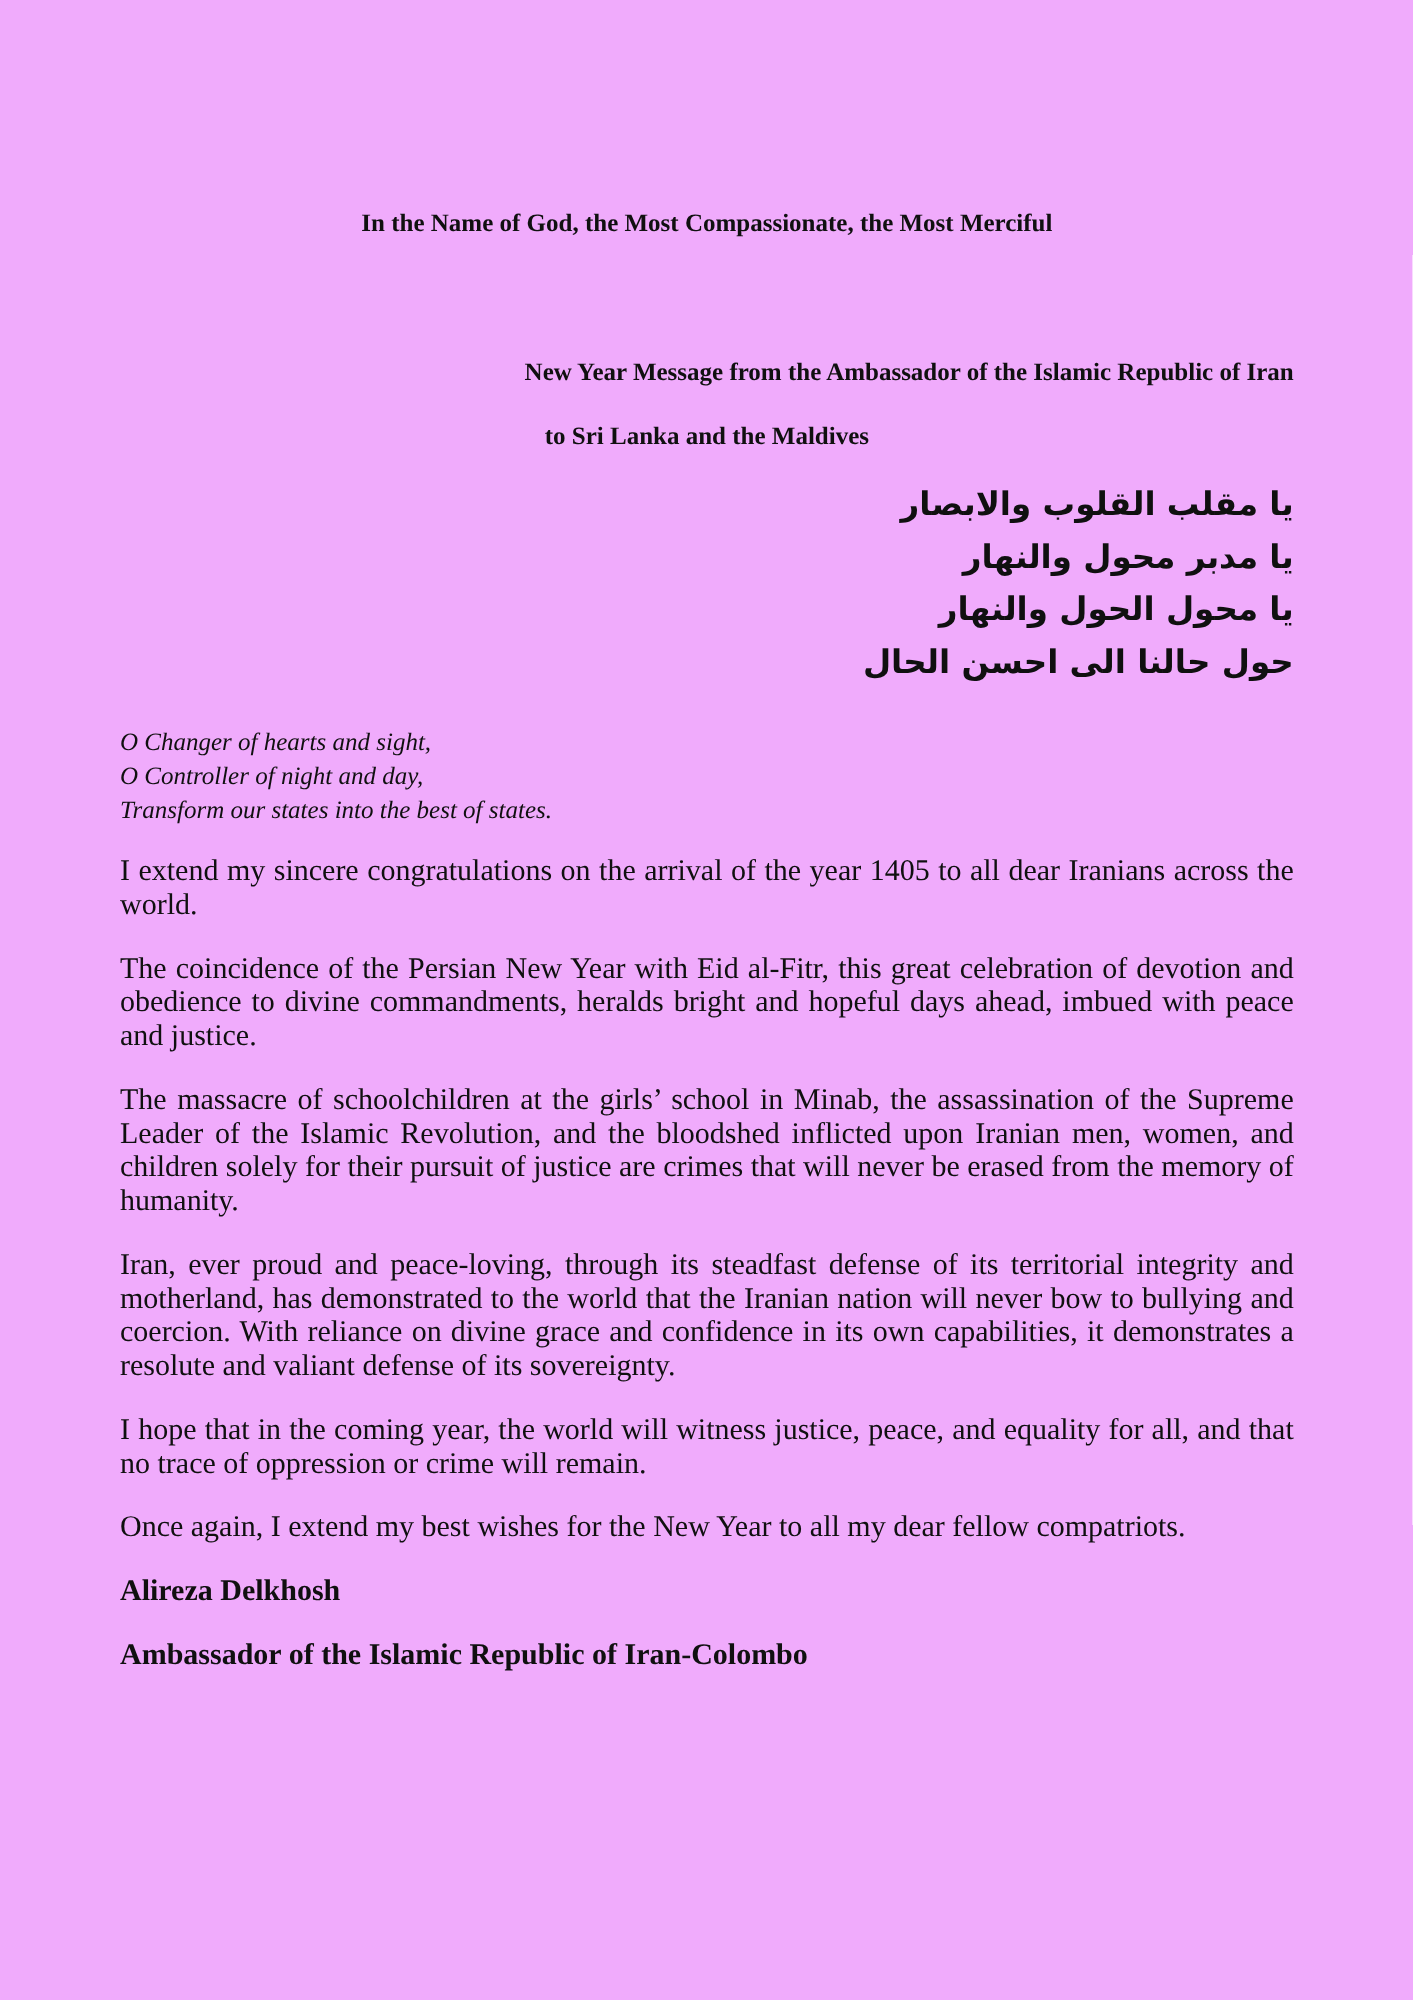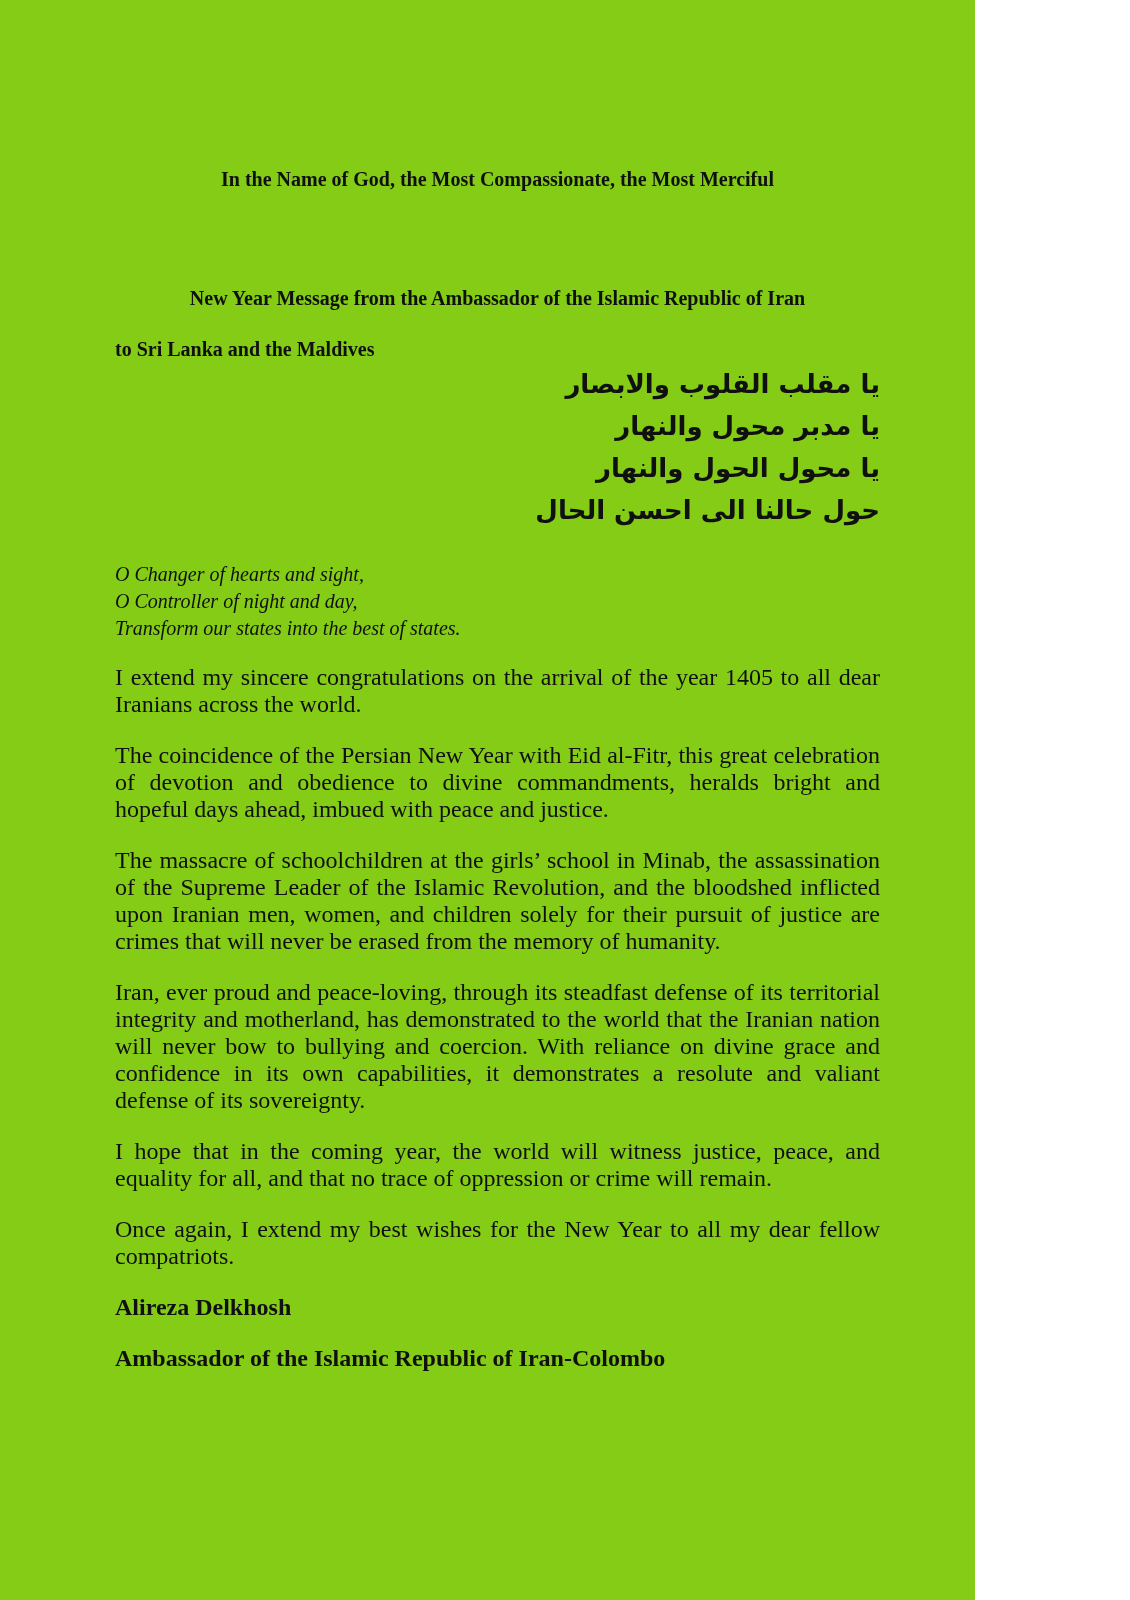--- a/index.html
+++ b/index.html
@@ -2,54 +2,54 @@
 <html><head>
 <meta charset="utf-8">
 <style>
   html, body {
     margin: 0;
     padding: 0;
     background: #ffffff;
   }
   .page {
     position: relative;
-    width: 956px;
+    width: 1130px;
     height: 1600px;
-    background: #84cc16;
+    background: #f0abfc;
     color: #101010;
     font-family: "Liberation Serif", "DejaVu Serif", serif;
     overflow: hidden;
-    padding-left: 19px;
   }
   .inner {
     padding: 0 95px 0 96px;
   }
   .bismillah {
     margin-top: 166px;
     text-align: center;
     font-weight: bold;
     font-size: 20px;
     line-height: 27px;
   }
   .doc-title {
     margin-top: 92px;
-    text-align: center;
+    text-align: right;
     font-weight: bold;
     font-size: 20px;
     line-height: 27px;
     font-family: Liberation Serif, serif;
   }
   .doc-subtitle {
     margin-top: 24px;
-    text-align: left;
+    text-align: center;
     font-weight: bold;
     font-size: 20px;
     line-height: 27px;
   }
   .arabic {
+    margin-top: 20px;
     direction: rtl;
     text-align: right;
     font-family: "DejaVu Sans", sans-serif; 
     font-weight: bold;
     font-size: 26px;
     line-height: 42px;
   }
   .verse {
     margin-top: 30px;
     font-style: italic;

